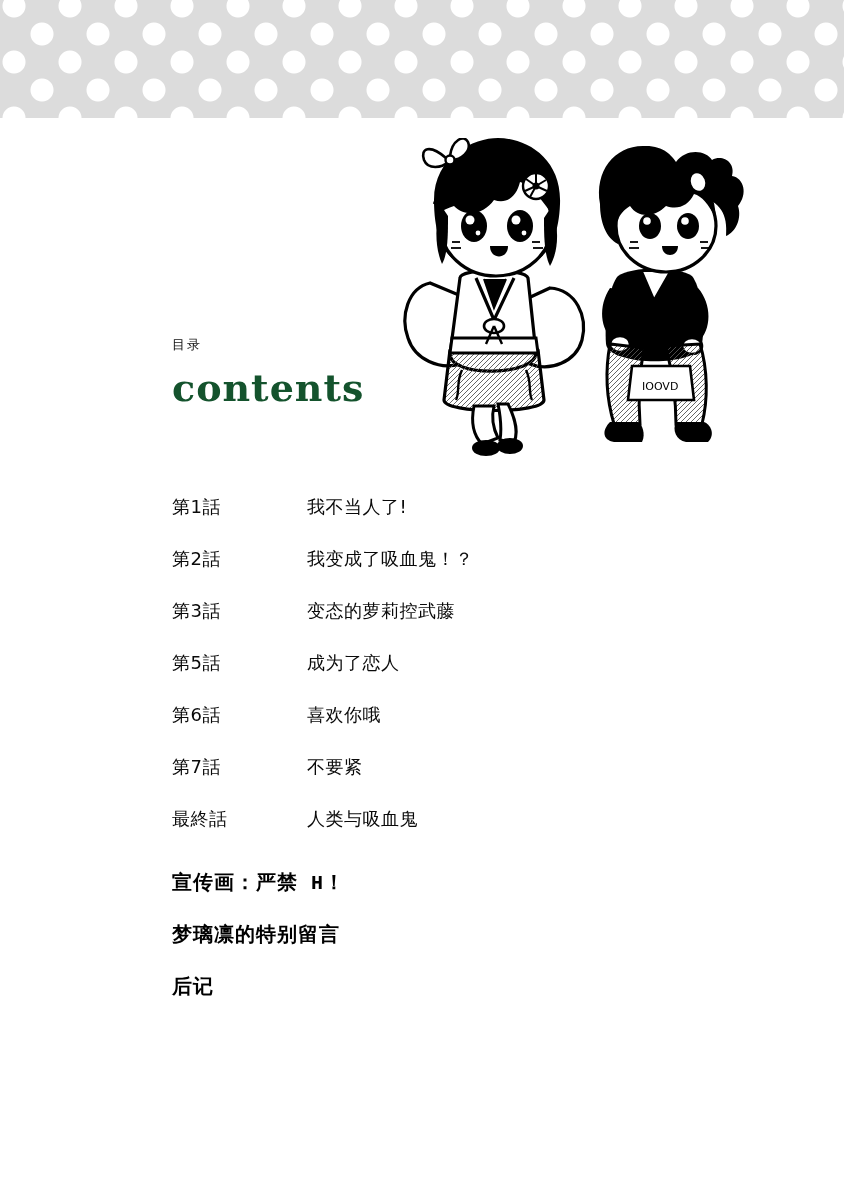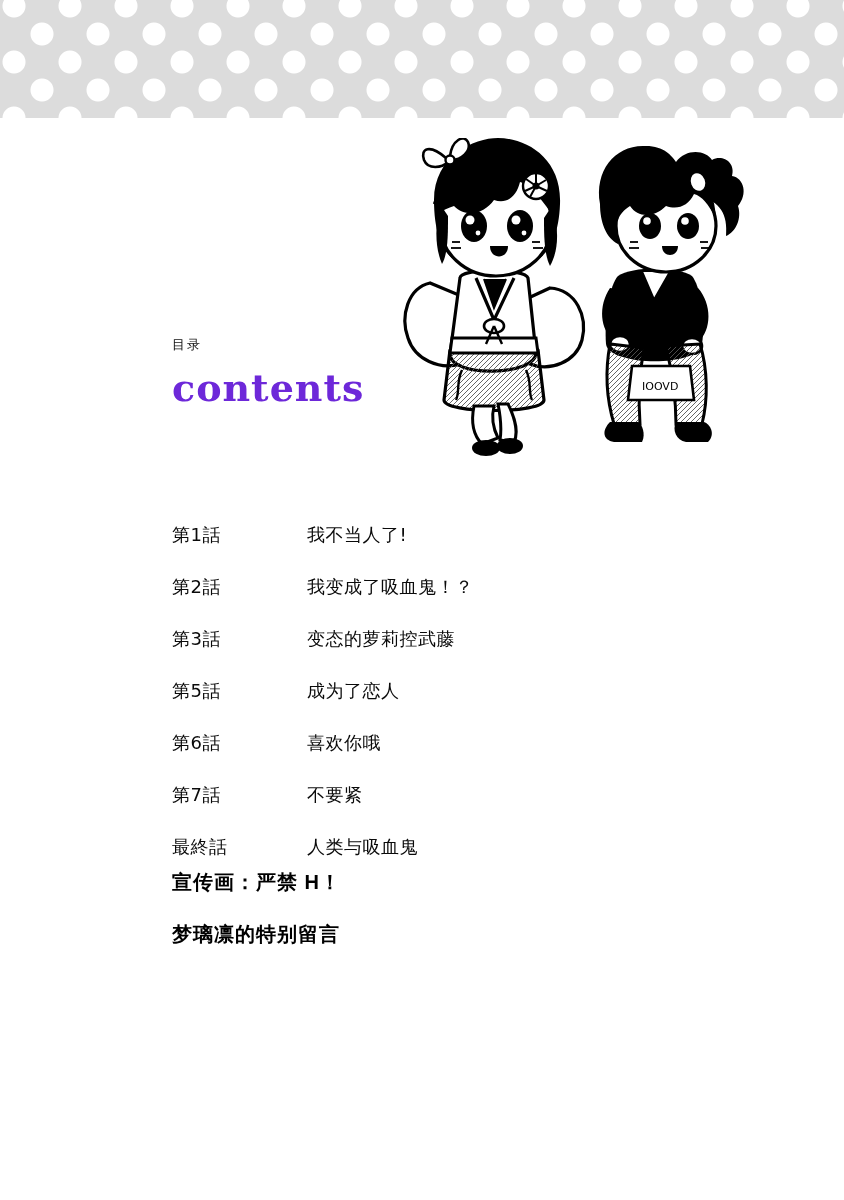--- a/index.html
+++ b/index.html
@@ -44,40 +44,40 @@
     letter-spacing: 2px;
     color: #111;
     margin-bottom: 18px;
     line-height: 1;
   }
   .title-en {
     font-family: "DejaVu Serif", serif;
     font-size: 38px;
     font-weight: 700;
     letter-spacing: 1px;
-    color: #6d28d9;
+    color: #14532d;
     line-height: 1;
   }
 
   
   .illustration {
     position: absolute;
     left: 390px; top: 20px;
     width: 400px; height: 350px;
   }
 
   
   .toc {
     position: absolute;
     left: 0; top: 495px;
     width: 844px;
   }
   .toc-row {
     display: flex;
-    align-items: flex-end;
+    align-items: flex-start;
     height: 52px;
     padding-left: 172px;
   }
   .toc-num {
     width: 135px;
     flex: 0 0 135px;
     font-family: "DejaVu Sans", sans-serif;
     font-size: 18px;
     color: #0a0a0a;
     letter-spacing: 0.5px;
@@ -87,21 +87,21 @@
     font-size: 18px;
     color: #0a0a0a;
     letter-spacing: 0.5px;
   }
 
   .toc-extra {
     padding-left: 172px;
     height: 52px;
     display: flex;
     align-items: baseline;
-    font-family: Liberation Sans, sans-serif;
+    font-family: Liberation Mono, monospace;
     font-size: 20px;
     font-weight: 700;
     color: #000;
     letter-spacing: 1px;
   }
   .extra-gap { margin-top: 10px; }
 </style>
 </head>
 <body>
 
@@ -292,13 +292,16 @@
     <span class="toc-num">最終話</span>
     <span class="toc-title">人类与吸血鬼</span>
   </div>
 
   <div class="toc-extra extra-gap">
     <span>宣传画：严禁 H！</span>
   </div>
   <div class="toc-extra">
     <span>梦璃凛的特别留言</span>
   </div>
+  <div class="toc-extra">
+    <span>后记</span>
+  </div>
 </div>
 
 </body></html>

